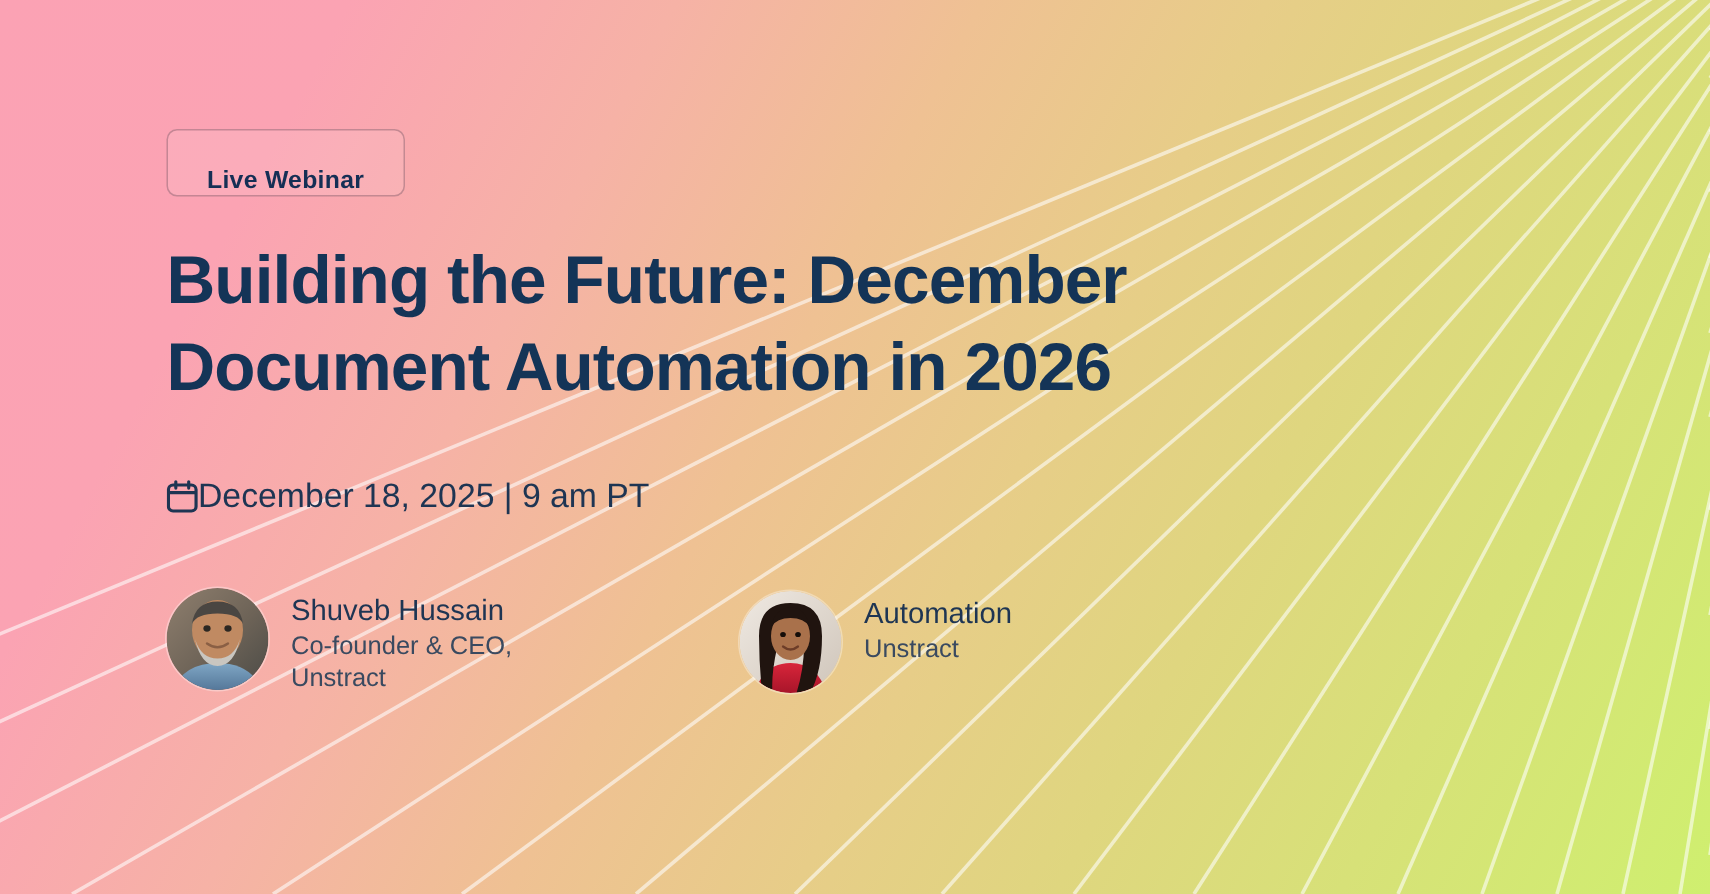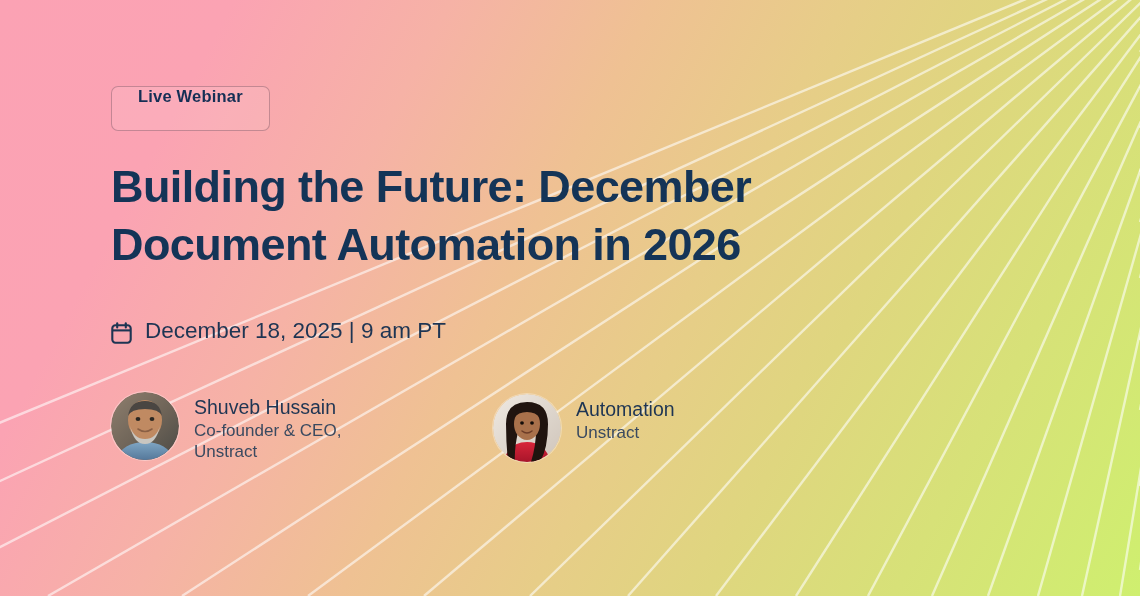--- a/index.html
+++ b/index.html
@@ -52,21 +52,21 @@
     top: 0;
     width: 980px;
     height: 596px;
   }
 
   .badge {
     position: absolute;
     left: 0;
     top: 86px;
     display: inline-flex;
-    align-items: flex-start;
+    align-items: flex-end;
     justify-content: center;
     height: 45px;
     padding: 0 26px;
     border: 1px solid rgba(120, 80, 95, 0.42);
     border-radius: 7px;
     background: rgba(255, 255, 255, 0.10);
     box-sizing: border-box;
   }
   .badge-label {
     font-size: 16.5px;
@@ -91,22 +91,21 @@
   .title-line {
     display: block;
     white-space: nowrap;
   }
 
   .date-row {
     position: absolute;
     left: 0;
     top: 318px;
     display: flex;
-    align-items: flex-end;
-    gap: 13px;
+    align-items: center;
   }
   .cal-icon {
     width: 21px;
     height: 22px;
     display: block;
     flex: none;
   }
   .date-text {
     font-size: 22.5px;
     line-height: 26px;

